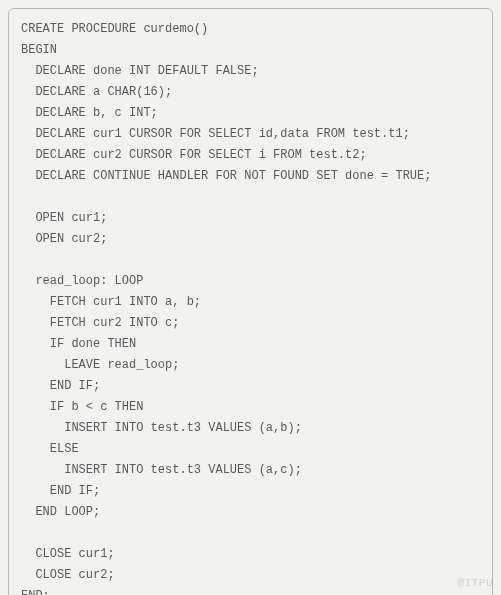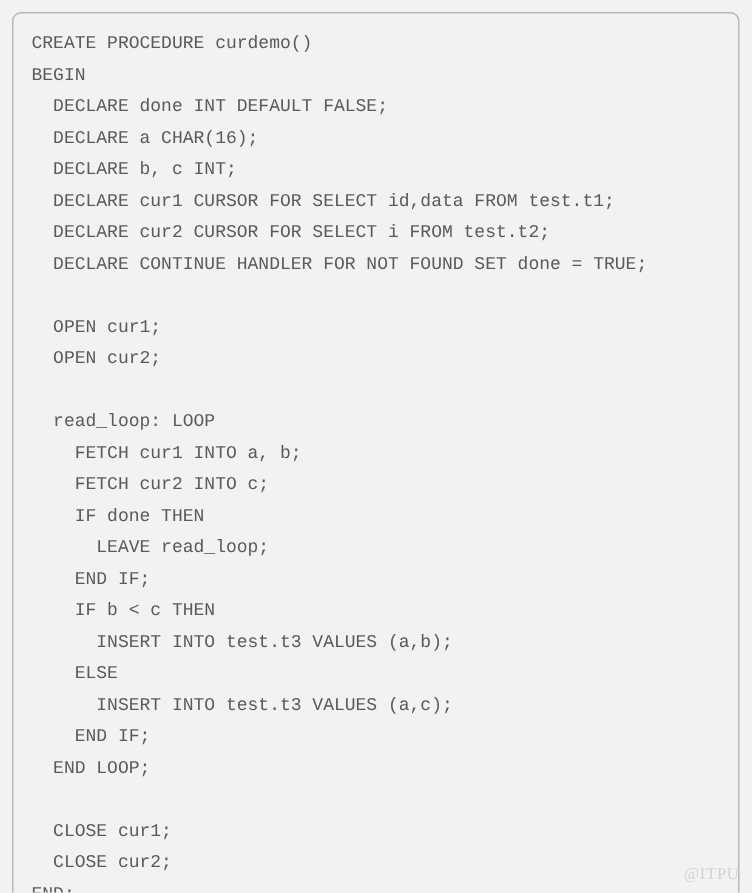--- a/index.html
+++ b/index.html
@@ -24,21 +24,21 @@
       line-height: 21px;
       color: #5a5a5a;
       white-space: pre;
       overflow: hidden;
     }
     .watermark {
       position: absolute;
       bottom: 6px;
       right: 8px;
       color: rgba(180,180,180,0.5);
-      font-family: Liberation Serif, serif;
+      font-family: Liberation Mono, monospace;
       font-size: 11px;
       letter-spacing: 0.5px;
     }
   </style>
 </head>
 <body>
 
 <div class="code-block"><span id="code-content">CREATE PROCEDURE curdemo()
 BEGIN
   DECLARE done INT DEFAULT FALSE;

